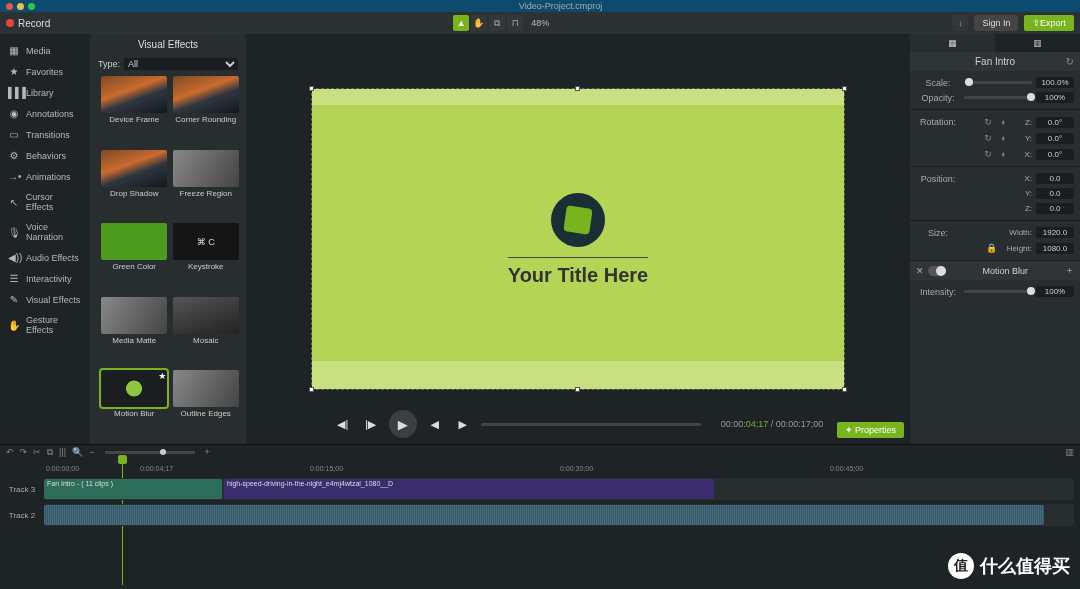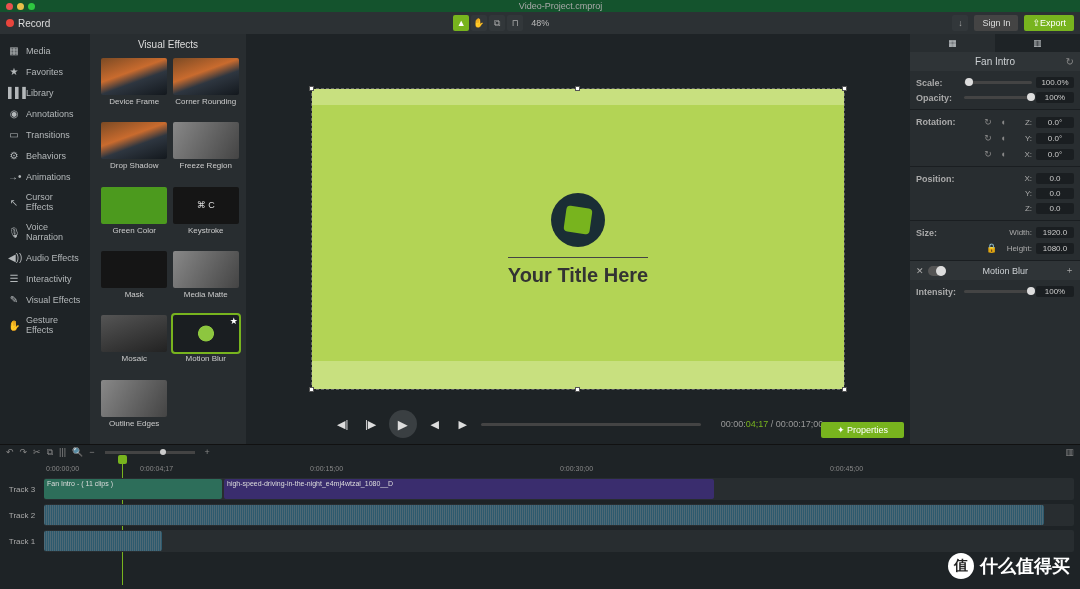--- a/index.html
+++ b/index.html
@@ -1,17 +1,17 @@
 <!DOCTYPE html>
 <html><head>
 <meta charset="utf-8">
 <style>
 * { box-sizing: border-box; margin: 0; padding: 0; font-family: Arial, sans-serif; }
 body { background: #1e2326; color: #cdd1d4; font-size: 10px; overflow: hidden; width: 1080px; height: 589px; position: relative; }
-.titlebar { height: 12px; background: #14532d; display: flex; align-items: center; }
+.titlebar { height: 12px; background: #0c4a6e; display: flex; align-items: center; }
 .traffic { display: flex; gap: 4px; padding: 0 6px; }
 .traffic span { width: 7px; height: 7px; border-radius: 50%; }
 .traffic .r { background: #e9524f; } .traffic .y { background: #e8c04a; } .traffic .g { background: #2ec740; }
 .titlebar .ttl { flex: 1; text-align: center; font-size: 9px; color: #aaa; }
 .toolbar { height: 22px; background: #2c3134; display: flex; align-items: center; padding: 0 6px; font-size: 10px; }
 .rec-btn { display: flex; align-items: center; gap: 4px; color: #ddd; }
 .rec-btn .dot { width: 8px; height: 8px; background: #e8443c; border-radius: 50%; }
 .toolbar .center-tools { margin-left: auto; margin-right: auto; display: flex; align-items: center; gap: 2px; }
 .toolbar .tool { width: 16px; height: 16px; display: flex; align-items: center; justify-content: center; background: #32373a; border-radius: 2px; color: #aaa; font-size: 9px; }
 .toolbar .tool.accent { background: #78b41e; color: #fff; }
@@ -47,29 +47,29 @@
 .canvas .logo .c { width: 26px; height: 26px; background: #78b41e; border-radius: 4px; transform: rotate(8deg); }
 .canvas .title-text { position: absolute; top: 175px; left: 0; right: 0; text-align: center; color: #333; font-size: 20px; font-weight: bold; }
 .canvas .rule { position: absolute; top: 168px; left: 50%; transform: translateX(-50%); width: 140px; height: 1px; background: #444; }
 .canvas .handle { position:absolute; width:5px; height:5px; background:#fff; border:1px solid #555; }
 .playback { position: absolute; bottom: 6px; left: 0; right: 0; display: flex; align-items: center; justify-content: center; gap: 8px; }
 .playback .pbtn { width: 20px; height: 20px; display: flex; align-items: center; justify-content: center; color: #ddd; font-size: 11px; cursor:pointer; }
 .playback .play { width: 28px; height: 28px; background: #3a3f42; border-radius: 50%; font-size: 13px; }
 .playback .scrub { width: 220px; height: 3px; background: #444; border-radius: 2px; }
 .playback .tc { font-size: 9px; color: #999; margin-left: 12px; }
 .playback .tc .cur { color: #78b41e; }
-.props-btn { position: absolute; bottom: 6px; right: 6px; background: #78b41e; color: #fff; padding: 3px 16px; border-radius: 2px; font-size: 9px; }
+.props-btn { position: absolute; bottom: 6px; right: 6px; background: #78b41e; color: #fff; padding: 3px 8px; border-radius: 2px; font-size: 9px; }
 .right-panel { width: 170px; background: #282d30; display: flex; flex-direction: column; font-size: 9px; }
 .right-panel .tabs { display: flex; background: #1e2326; }
 .right-panel .tabs .tab { flex: 1; text-align: center; padding: 4px; }
 .right-panel .tabs .tab.active { background: #282d30; }
 .right-panel .section-hdr { text-align: center; padding: 4px; background: #2f3437; position: relative; font-size: 10px; }
 .right-panel .reset { position: absolute; right: 6px; top: 4px; color: #888; }
 .right-panel .row { display: flex; align-items: center; padding: 2px 6px; gap: 4px; }
-.right-panel .row .k { width: 44px; text-align: left; color: #aaa; font-weight: bold; }
+.right-panel .row .k { width: 44px; text-align: center; color: #aaa; }
 .right-panel .row .slider { flex: 1; height: 3px; background: #444; border-radius: 2px; position: relative; }
 .right-panel .row .slider .knob { position:absolute; width:8px; height:8px; background:#ddd; border-radius:50%; top:-3px; }
 .right-panel .row .val { width: 38px; font-size: 8px; background: #1a1e21; color: #ccc; text-align: center; padding: 1px 0; border-radius: 2px; }
 .right-panel .row .sub { width: 18px; text-align: right; color: #aaa; font-size: 8px; }
 .right-panel .row .rot-ico { width:12px; height:12px; display:flex; align-items:center; justify-content:center; color:#888;}
 .right-panel .sect { padding: 4px 0; border-bottom: 1px solid #1a1e21; }
 .right-panel .mb-hdr { display:flex; align-items:center; padding:3px 6px; background:#2f3437;}
 .right-panel .mb-hdr .x { color:#aaa; margin-right:4px;}
 .right-panel .mb-hdr .toggle { width:18px; height:10px; background:#555; border-radius:5px; position:relative; margin-right:auto;}
 .right-panel .mb-hdr .toggle .k { position:absolute; right:0; width:10px; height:10px; background:#ddd; border-radius:50%;}
@@ -176,20 +176,24 @@
         <span class="ico">✎</span>
         <span>Visual Effects</span>
       </div>
       <div class="item">
         <span class="ico">✋</span>
         <span>Gesture Effects</span>
       </div>
     </div>
   <div class="effects-panel">
     <div class="hdr">Visual Effects</div>
+    <div class="filter">
+      <span>Type:</span>
+      <select><option>All</option></select>
+    </div>
     <div class="effects-grid" id="effects-grid">
         <div class="effect">
           <div class="thumb "></div>
           <div class="lbl">Device Frame</div>
         </div>
         <div class="effect">
           <div class="thumb "></div>
           <div class="lbl">Corner Rounding</div>
         </div>
         <div class="effect">
@@ -200,24 +204,20 @@
           <div class="thumb gray1"></div>
           <div class="lbl">Freeze Region</div>
         </div>
         <div class="effect">
           <div class="thumb green"></div>
           <div class="lbl">Green  Color</div>
         </div>
         <div class="effect">
           <div class="thumb dark">⌘ C</div>
           <div class="lbl">Keystroke</div>
-        </div>
-        <div class="effect">
-          <div class="thumb dark"></div>
-          <div class="lbl">Mask</div>
         </div>
         <div class="effect">
           <div class="thumb gray1"></div>
           <div class="lbl">Media Matte</div>
         </div>
         <div class="effect">
           <div class="thumb gray2"></div>
           <div class="lbl">Mosaic</div>
         </div>
         <div class="effect sel">
@@ -398,27 +398,19 @@
         </div>
       </div>
       <div class="track">
         <div class="tlabel">Track 2</div>
         <div class="lane">
           <div class="clip blue" style="left: 0px; width: 1000px;">
             <div class="wave"></div>
           </div>
         </div>
       </div>
-      <div class="track">
-        <div class="tlabel">Track 1</div>
-        <div class="lane">
-          <div class="clip blue" style="left: 0px; width: 118px;">
-            <div class="wave"></div>
-          </div>
-        </div>
-      </div>
     </div>
 </div>
 
 <div class="watermark">
   <div class="circ">值</div>
   <span>什么值得买</span>
 </div>
 
 </body></html>

